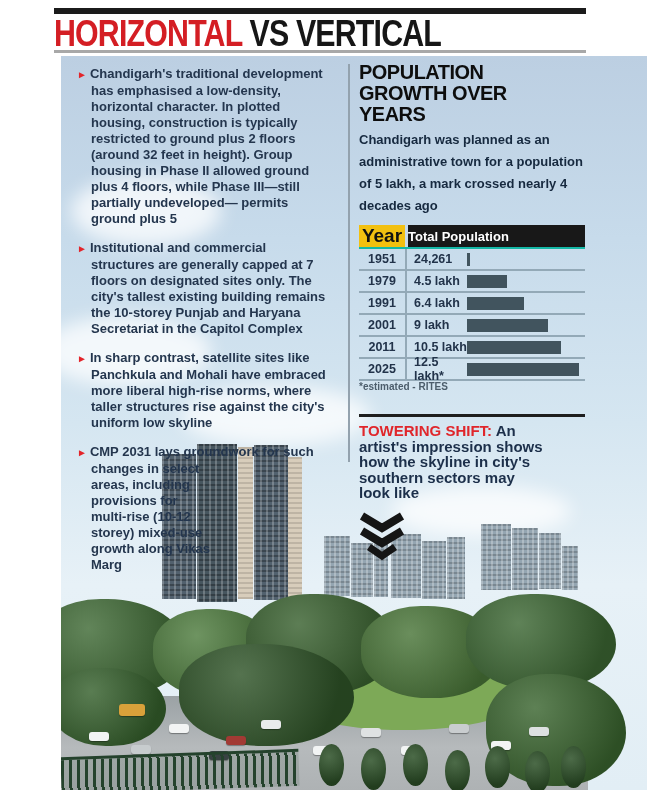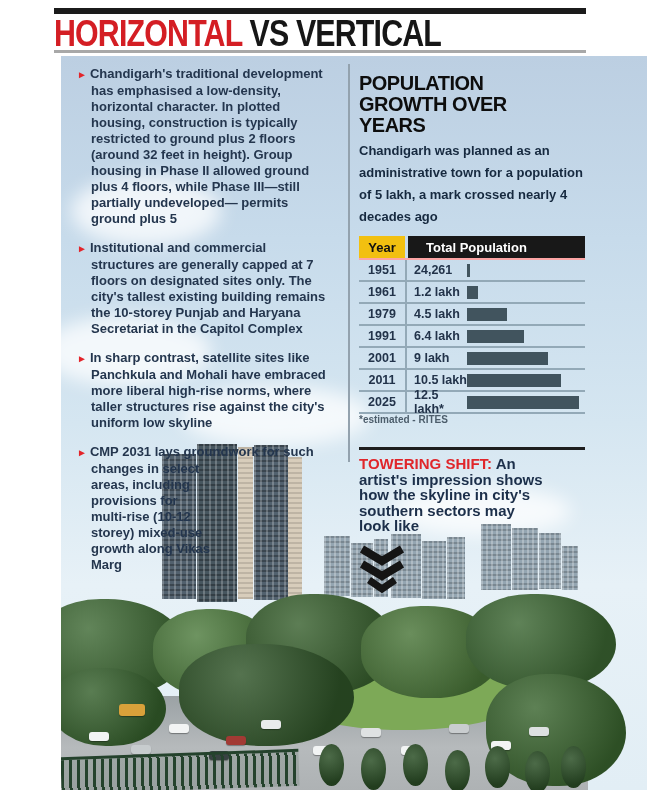--- a/index.html
+++ b/index.html
@@ -46,32 +46,32 @@
   
   .left-col { position:absolute; z-index:2; left:16px; top:10px; width:252px;
               color:#24364e; font-size:13px; line-height:16px; font-weight:bold; }
   .bullet { margin-bottom:13px; padding-left:14px; text-indent:-14px; }
   .bullet .arr { color:#e3242a; font-size:10px; margin-right:3px; }
   .wrapblock { display:block; width:120px; text-indent:0; }
 
   .divider { position:absolute; z-index:2; left:287px; top:8px; width:2px; height:398px; background:#93a2ae; }
 
   
-  .panel { position:absolute; z-index:2; left:298px; top:16px; width:226px; }
+  .panel { position:absolute; z-index:2; left:298px; top:5px; width:226px; }
   .panel-heading { font-size:21px; line-height:21px; font-weight:bold; color:#0d0d0d;
                    letter-spacing:-.5px; transform:scaleX(.95); transform-origin:left top; }
   .panel-intro { margin-top:5px; font-size:13px; line-height:22px; font-weight:bold; color:#16293f; }
 
   .ptable { margin-top:8px; width:226px; }
   .thead { display:flex; height:22px; }
-  .th-year { width:46px; background:#f2c010; color:#111; font-weight:bold; font-size:13px;
+  .th-year { width:46px; background:#f2c010; color:#111; font-weight:bold; font-size:19px;
              display:flex; align-items:center; justify-content:center; }
   .th-pop { flex:1; margin-left:3px; background:#181818; color:#fff; font-weight:bold; font-size:13px;
-            display:flex; align-items:center; padding-left:18px; }
-  .t-rows { border-top:2px solid #fca5a5; }
+            display:flex; align-items:center; padding-left:0; }
+  .t-rows { border-top:2px solid #14b8a6; }
   .t-row { display:flex; align-items:center; height:22px; border-bottom:2px solid #93a9b7; }
   .td-year { width:46px; text-align:center; font-size:12.5px; font-weight:bold; color:#22334a; }
   .td-val { width:62px; border-left:2px solid #93a9b7; padding-left:7px; height:100%;
             display:flex; align-items:center; font-size:12.5px; font-weight:bold; color:#22334a; }
   .td-bar { flex:1; display:flex; align-items:center; }
   .bar { height:13px; }
   .footnote { margin-top:0; font-size:10px; font-weight:bold; color:#4c5d6b; }
 
   .black-rule { margin-top:22px; width:226px; height:3px; background:#1e1e1e; }
   .caption { margin-top:6px; width:190px; font-size:15px; line-height:15.5px; font-weight:bold; color:#1c2f4a; }
@@ -169,27 +169,20 @@
         </div>
         <div class="t-rows">
           <div class="t-row">
               <span class="td-year">1951</span>
               <span class="td-val">24,261</span>
               <span class="td-bar">
                 <span class="bar" style="width: 3px; background: rgb(65, 84, 94);"></span>
               </span>
             </div>
           <div class="t-row">
-              <span class="td-year">1961</span>
-              <span class="td-val">1.2 lakh</span>
-              <span class="td-bar">
-                <span class="bar" style="width: 11px; background: rgb(65, 84, 94);"></span>
-              </span>
-            </div>
-          <div class="t-row">
               <span class="td-year">1979</span>
               <span class="td-val">4.5 lakh</span>
               <span class="td-bar">
                 <span class="bar" style="width: 40px; background: rgb(65, 84, 94);"></span>
               </span>
             </div>
           <div class="t-row">
               <span class="td-year">1991</span>
               <span class="td-val">6.4 lakh</span>
               <span class="td-bar">

